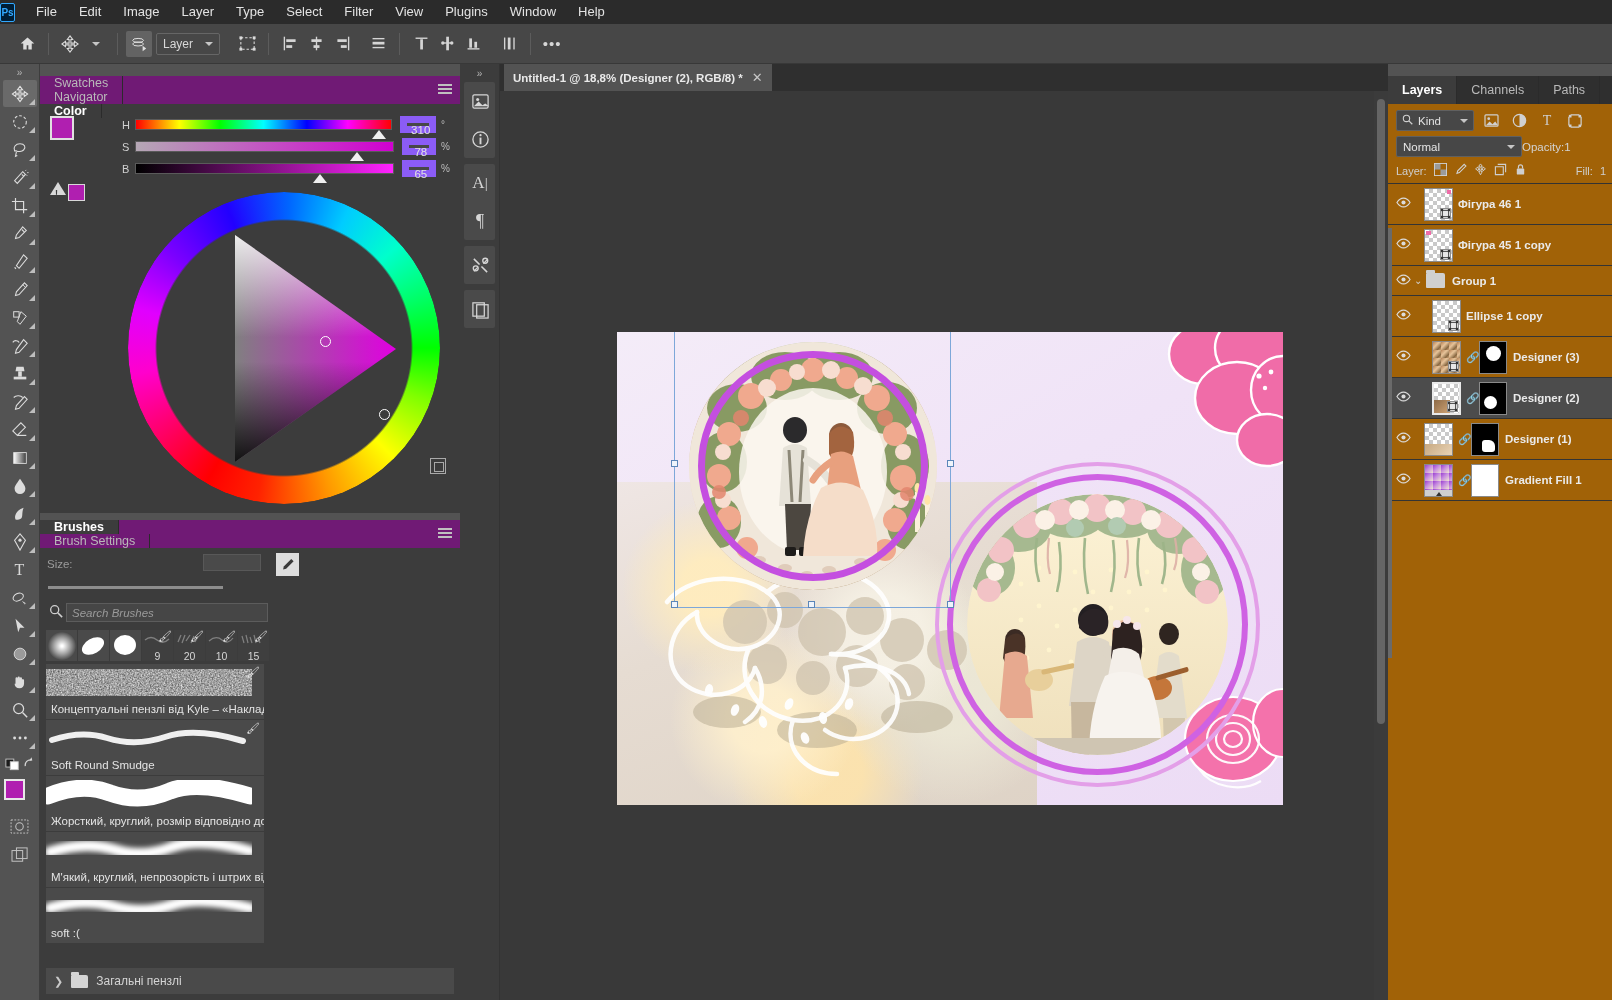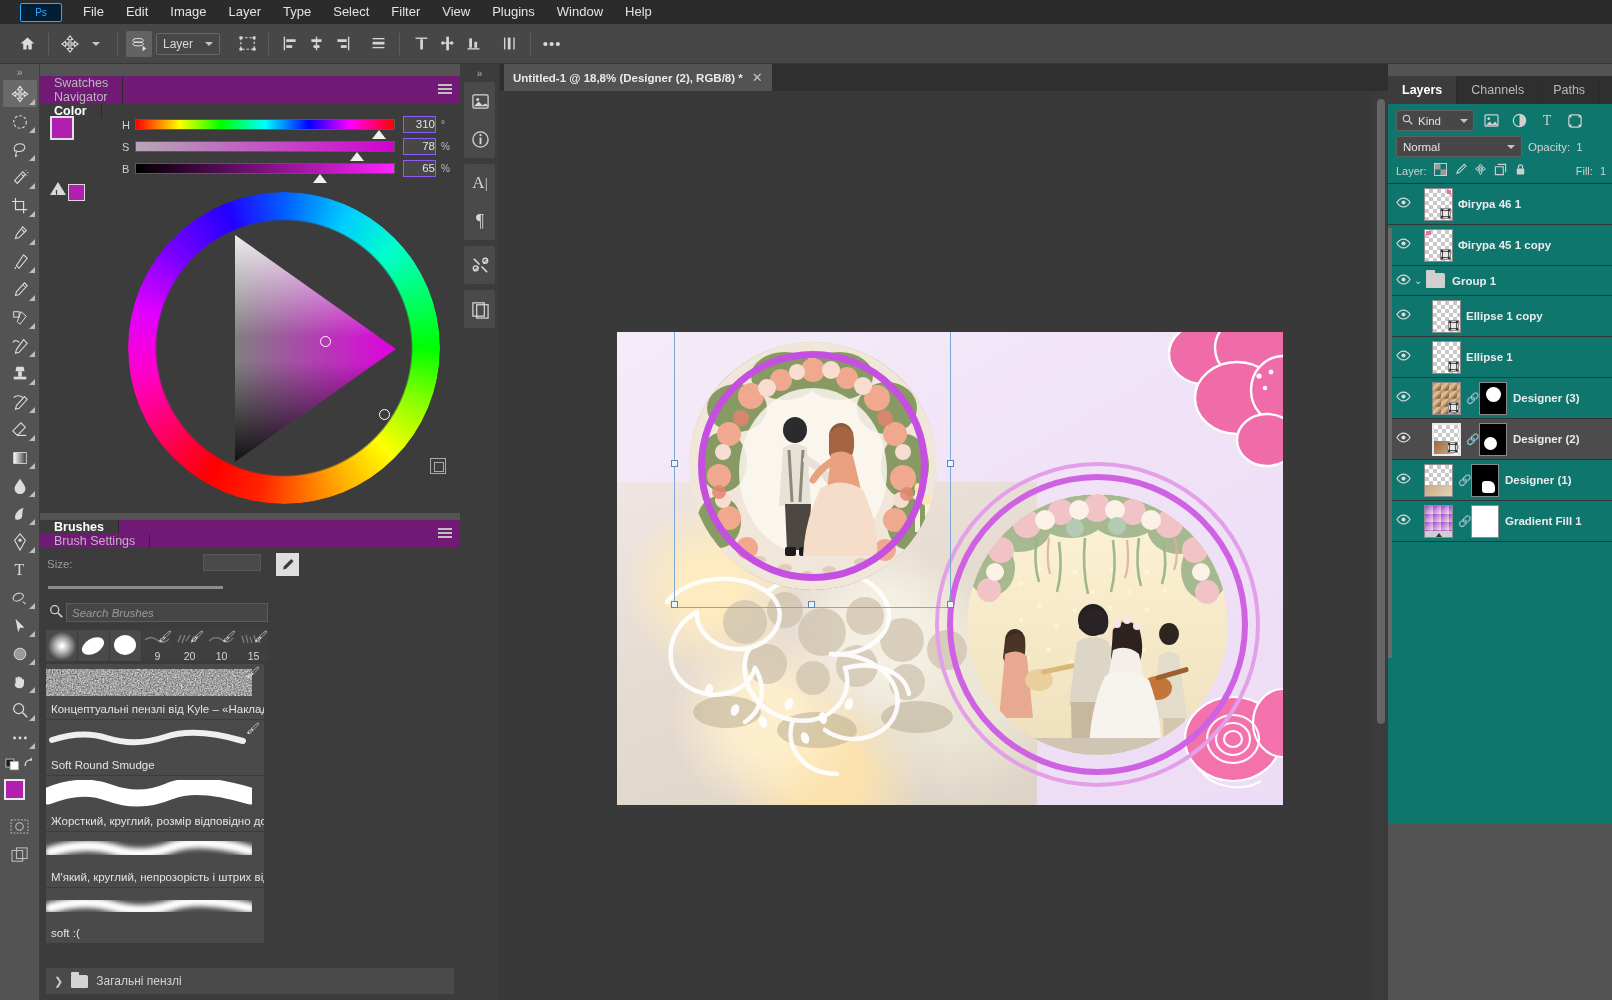--- a/index.html
+++ b/index.html
@@ -11,23 +11,23 @@
     -webkit-font-smoothing: antialiased;
   }
   #app { position:relative; width:1612px; height:1000px; }
 
   
   .menubar {
     position:absolute; left:0; top:0; width:1612px; height:24px;
     background:#2b2b2b; display:flex; align-items:center;
   }
   .ps-logo {
-    width:42px; height:19px; margin-left:20px; margin-right:10px;
+    width:15px; height:19px; margin-left:0; margin-right:10px;
     background:#001e36; border:1px solid #31a8ff; border-radius:2px;
-    color:#31a8ff; font-size:10px; font-weight:normal;
+    color:#31a8ff; font-size:10px; font-weight:bold;
     display:flex; align-items:center; justify-content:center;
   }
   .menu-item {
     padding:0 11px; height:24px; line-height:24px;
     font-size:13px; color:#e3e3e3; cursor:default; white-space:nowrap;
   }
 
   
   .optionsbar {
     position:absolute; left:0; top:24px; width:1612px; height:40px;
@@ -88,22 +88,22 @@
   .cp-bg { position:absolute; left:14px; top:12px; width:24px;height:24px;background:#fff;border:2px solid #2a2a2a; z-index:-1; }
   .slider-rows { position:absolute; left:82px; top:10px; width:330px; }
   .srow { display:flex; align-items:center; height:21px; margin-bottom:1px; }
   .slabel { width:14px; font-size:11px; color:#d0d0d0; }
   .strack { position:relative; width:283px; height:11px; border:1px solid #5a5a5a; }
   .sthumb {
     position:absolute; top:10px; width:0;height:0;
     border-left:7px solid transparent; border-right:7px solid transparent; border-bottom:9px solid #f0f0f0;
   }
   .sval {
-    margin-left:8px; width:36px; height:17px; background:#474747; border:1px solid #8b5cf6;
-    color:#e2e2e2; font-size:11.5px; text-align:right; padding-left:4px; line-height:15px;
+    margin-left:8px; width:36px; height:17px; background:#474747; border:7px solid #8b5cf6;
+    color:#e2e2e2; font-size:11.5px; text-align:center; padding-left:4px; line-height:15px;
   }
   .sunit { margin-left:5px; font-size:10px; color:#bdbdbd; width:12px; }
   .warn-tri { position:absolute; left:10px; top:78px; width:0;height:0; border-left:8px solid transparent;border-right:8px solid transparent;border-bottom:13px solid #d8d8d8; }
   .warn-ex { position:absolute; left:15px; top:84px; font-size:9px;color:#3c3c3c;font-weight:bold; }
   .oog-swatch { position:absolute; left:28px; top:80px; width:17px;height:17px;background:#b01fb0;border:1.5px solid #d8d8d8; }
 
   .wheel-wrap { position:absolute; left:0; top:108px; width:420px; height:300px; }
   .wheel {
     position:absolute; left:88px; top:8px; width:312px; height:312px; border-radius:50%;
     background: conic-gradient(from 90deg,
@@ -176,29 +176,29 @@
     position:absolute; left:117px; top:241px; width:666px; height:473px;
     background:linear-gradient(150deg,#f4ecf8 0%,#f0e3f7 45%,#ecdcf5 100%);
     overflow:hidden;
   }
   .photo-circle { position:absolute; border-radius:50%; overflow:hidden; }
   .ring { position:absolute; border-radius:50%; }
   .marquee { position:absolute; border:1px solid #7da7d9; pointer-events:none; }
   .handle { position:absolute; width:7px;height:7px;background:#eff4fb;border:1px solid #5b86b9; }
 
   
-  #layersPanel { position:absolute; left:1388px; top:76px; width:224px; height:747px; background:#0f766e; }
+  #layersPanel { position:absolute; left:1388px; top:76px; width:224px; height:924px; background:#a16207; }
   .lp-tabs { height:28px; background:#2f2f2f; display:flex; }
   .lp-filter { display:flex; align-items:center; padding:6px 6px 4px 8px; gap:6px; }
   .kind-sel {
     width:78px; height:21px; background:#474747; border:1px solid #606060; border-radius:2px;
     display:flex; align-items:center; gap:5px; padding:0 5px; font-size:11.5px; color:#e0e0e0;
   }
   .ftog { width:22px;height:21px;display:flex;align-items:center;justify-content:center;color:#cfcfcf; }
-  .blendrow { display:flex; align-items:center; padding:1px 6px 4px 8px; gap:6px; }
+  .blendrow { display:flex; align-items:center; padding:1px 6px 4px 8px; }
   .blend-sel {
     width:126px;height:21px;background:#474747;border:1px solid #606060;border-radius:2px;
     display:flex;align-items:center;justify-content:space-between;padding:0 6px;font-size:11.5px;color:#e5e5e5;
   }
   .opac-lab { font-size:11.5px; color:#d3d3d3; white-space:nowrap; }
   .lockrow { display:flex; align-items:center; padding:2px 6px 5px 8px; gap:7px; font-size:11px; color:#cfcfcf; }
   .layerlist { border-top:1px solid #333; }
   .layerrow {
     height:41px; display:flex; align-items:center; border-bottom:1px solid #343434;
     padding-left:4px; position:relative;
@@ -1268,41 +1268,20 @@
                 <rect x="0" y="0" width="2.4" height="2.4" fill="#333"></rect>
                 <rect x="7.6" y="0" width="2.4" height="2.4" fill="#333"></rect>
                 <rect x="0" y="7.6" width="2.4" height="2.4" fill="#333"></rect>
                 <rect x="7.6" y="7.6" width="2.4" height="2.4" fill="#333"></rect>
               </svg>
           </span>
         </span>
         <span class="lname">Ellipse 1 copy</span>
       </div>
 
-      <div class="layerrow">
-        <span class="eye">
-          <svg width="15" height="11" viewBox="0 0 16 11">
-              <path d="M8 .8 C12 .8 15 5.5 15 5.5 S12 10.2 8 10.2 1 5.5 1 5.5 4 .8 8 .8z" fill="none" stroke="#dcdcdc" stroke-width="1.2"></path>
-              <circle cx="8" cy="5.5" r="2.2" fill="#dcdcdc"></circle>
-            </svg>
-        </span>
-        <span class="indent"></span>
-        <span class="thumb">
-          <span class="smartbadge">
-            <svg width="9" height="9" viewBox="0 0 10 10">
-                <rect x="1.5" y="1.5" width="7" height="7" fill="none" stroke="#333" stroke-width="1"></rect>
-                <rect x="0" y="0" width="2.4" height="2.4" fill="#333"></rect>
-                <rect x="7.6" y="0" width="2.4" height="2.4" fill="#333"></rect>
-                <rect x="0" y="7.6" width="2.4" height="2.4" fill="#333"></rect>
-                <rect x="7.6" y="7.6" width="2.4" height="2.4" fill="#333"></rect>
-              </svg>
-          </span>
-        </span>
-        <span class="lname">Ellipse 1</span>
-      </div>
 
       <div class="layerrow">
         <span class="eye">
           <svg width="15" height="11" viewBox="0 0 16 11">
               <path d="M8 .8 C12 .8 15 5.5 15 5.5 S12 10.2 8 10.2 1 5.5 1 5.5 4 .8 8 .8z" fill="none" stroke="#dcdcdc" stroke-width="1.2"></path>
               <circle cx="8" cy="5.5" r="2.2" fill="#dcdcdc"></circle>
             </svg>
         </span>
         <span class="indent"></span>
         <span class="thumb" style="background-image:linear-gradient(135deg,#b78257,#e7c49a 40%,#8a6a44 75%,#d6a77a);">

